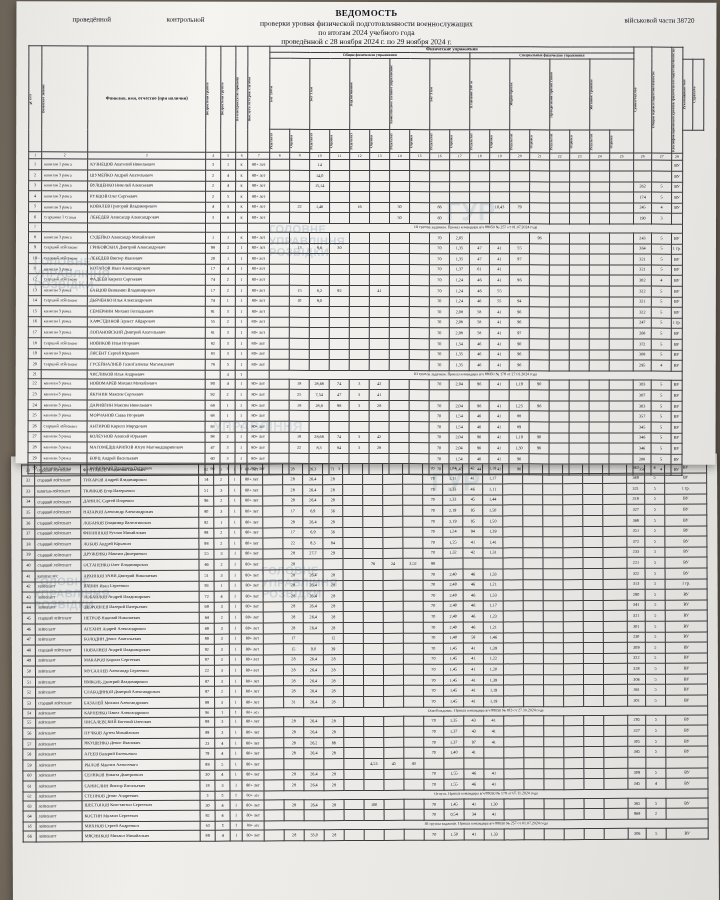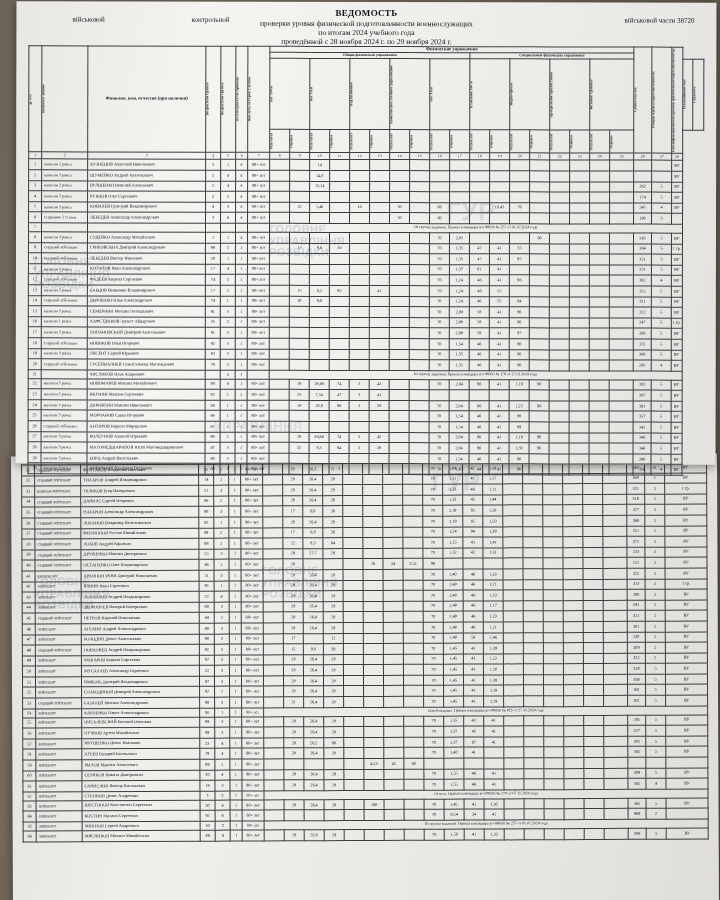--- a/index.html
+++ b/index.html
@@ -60,21 +60,21 @@
     text-align:center;font-size:7.5px;color:#12131a;
   }
   .hdr .t1{font-weight:bold;font-size:9px;letter-spacing:.3px;}
   .hdr .t2{font-size:7.6px;margin-top:1px;}
   .hdr .t3{font-size:7.6px;}
   .hdr .t4{font-size:7.6px;}
   .hdr-left{
     position:absolute;left:56px;top:14px;font-size:7px;color:#15161c;
   }
   .hdr-mid{
-    position:absolute;left:175px;top:14px;font-size:7px;color:#15161c;
+    position:absolute;left:150px;top:14px;font-size:7px;color:#15161c;
   }
   .hdr-right{
     position:absolute;right:22px;top:14px;font-size:7px;color:#15161c;
   }
   
   table.grid{
     border-collapse:collapse;
     position:absolute;
     font-size:4.2px;
     color:#15161c;
@@ -1178,21 +1178,21 @@
     </table>
 </div>
 
 <div class="sheet" id="sheet-top">
   <div class="hdr">
     <div class="t1">ВЕДОМОСТЬ</div>
     <div class="t2">проверки уровня физической подготовленности военнослужащих</div>
     <div class="t3">по итогам  2024 учебного года</div>
     <div class="t4">проведённой с  28 ноября 2024  г. по  29 ноября 2024  г.</div>
   </div>
-  <div class="hdr-left">військовой</div>
+  <div class="hdr-left">проведённой</div>
   <div class="hdr-mid">контрольной</div>
   <div class="hdr-right">військовой части 38720</div>
 
   <div class="wm big" style="left:18px;top:255px;">ГОЛОВНЕ
 УПРАВЛІННЯ
 РОЗВІДКИ</div>
   <div class="wm big" style="left:253px;top:222px;">ГОЛОВНЕ
 УПРАВЛІННЯ
 РОЗВІДКИ</div>
   <div class="wm huge" style="left:198px;top:418px;font-size:13px;">УПРАВЛІННЯ</div>

